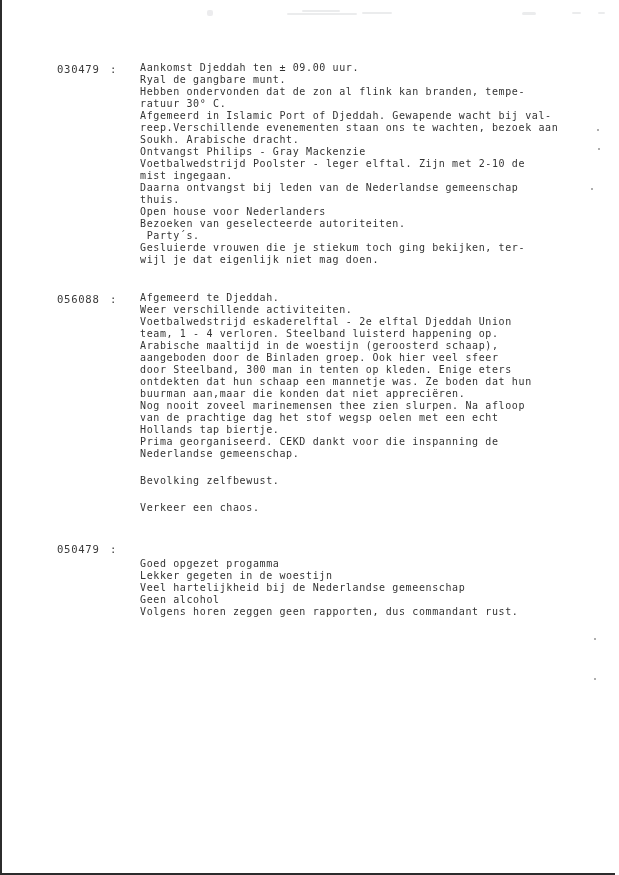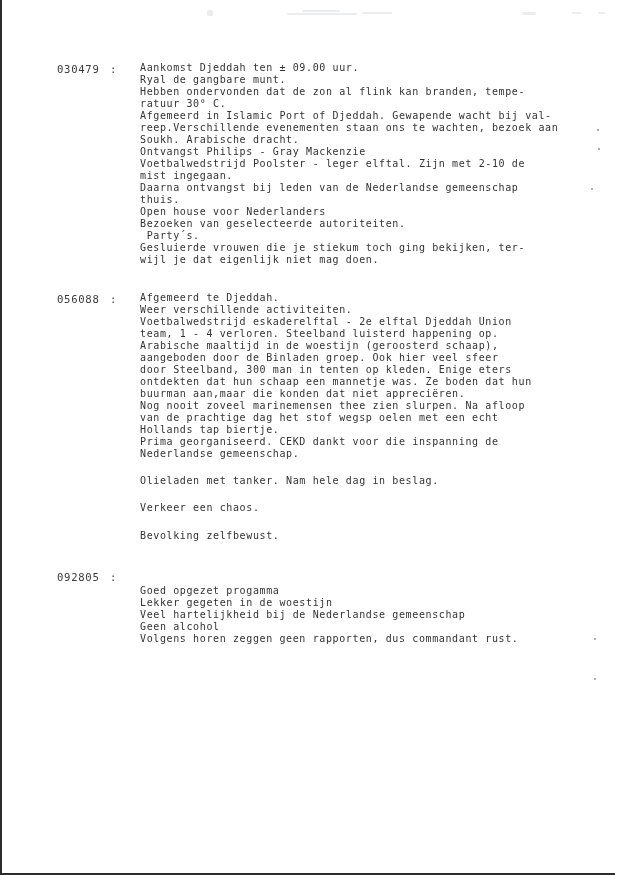--- a/index.html
+++ b/index.html
@@ -155,28 +155,27 @@
 Arabische maaltijd in de woestijn (geroosterd schaap),
 aangeboden door de Binladen groep. Ook hier veel sfeer
 door Steelband, 300 man in tenten op kleden. Enige eters
 ontdekten dat hun schaap een mannetje was. Ze boden dat hun
 buurman aan,maar die konden dat niet appreciëren.
 Nog nooit zoveel marinemensen thee zien slurpen. Na afloop
 van de prachtige dag het stof wegsp oelen met een echt
 Hollands tap biertje.
 Prima georganiseerd. CEKD dankt voor die inspanning de
 Nederlandse gemeenschap.</p>
-        <p class="para spaced">Olieladen met tanker. Nam hele dag in beslag.</p>
+        <p class="para spaced">Bevolking zelfbewust.</p>
         <p class="para spaced">Verkeer een chaos.</p>
-        <p class="para spaced">Bevolking zelfbewust.</p>
       </div>
     </div>
 
     <div class="entry" style="margin-bottom:0;">
-      <div class="entry-date">092805</div>
+      <div class="entry-date">050479</div>
       <div class="entry-colon">:</div>
       <div class="entry-body">
         <p class="para spaced">Goed opgezet progamma
 Lekker gegeten in de woestijn
 Veel hartelijkheid bij de Nederlandse gemeenschap
 Geen alcohol
 Volgens horen zeggen geen rapporten, dus commandant rust.</p>
 
       </div>
     </div>

